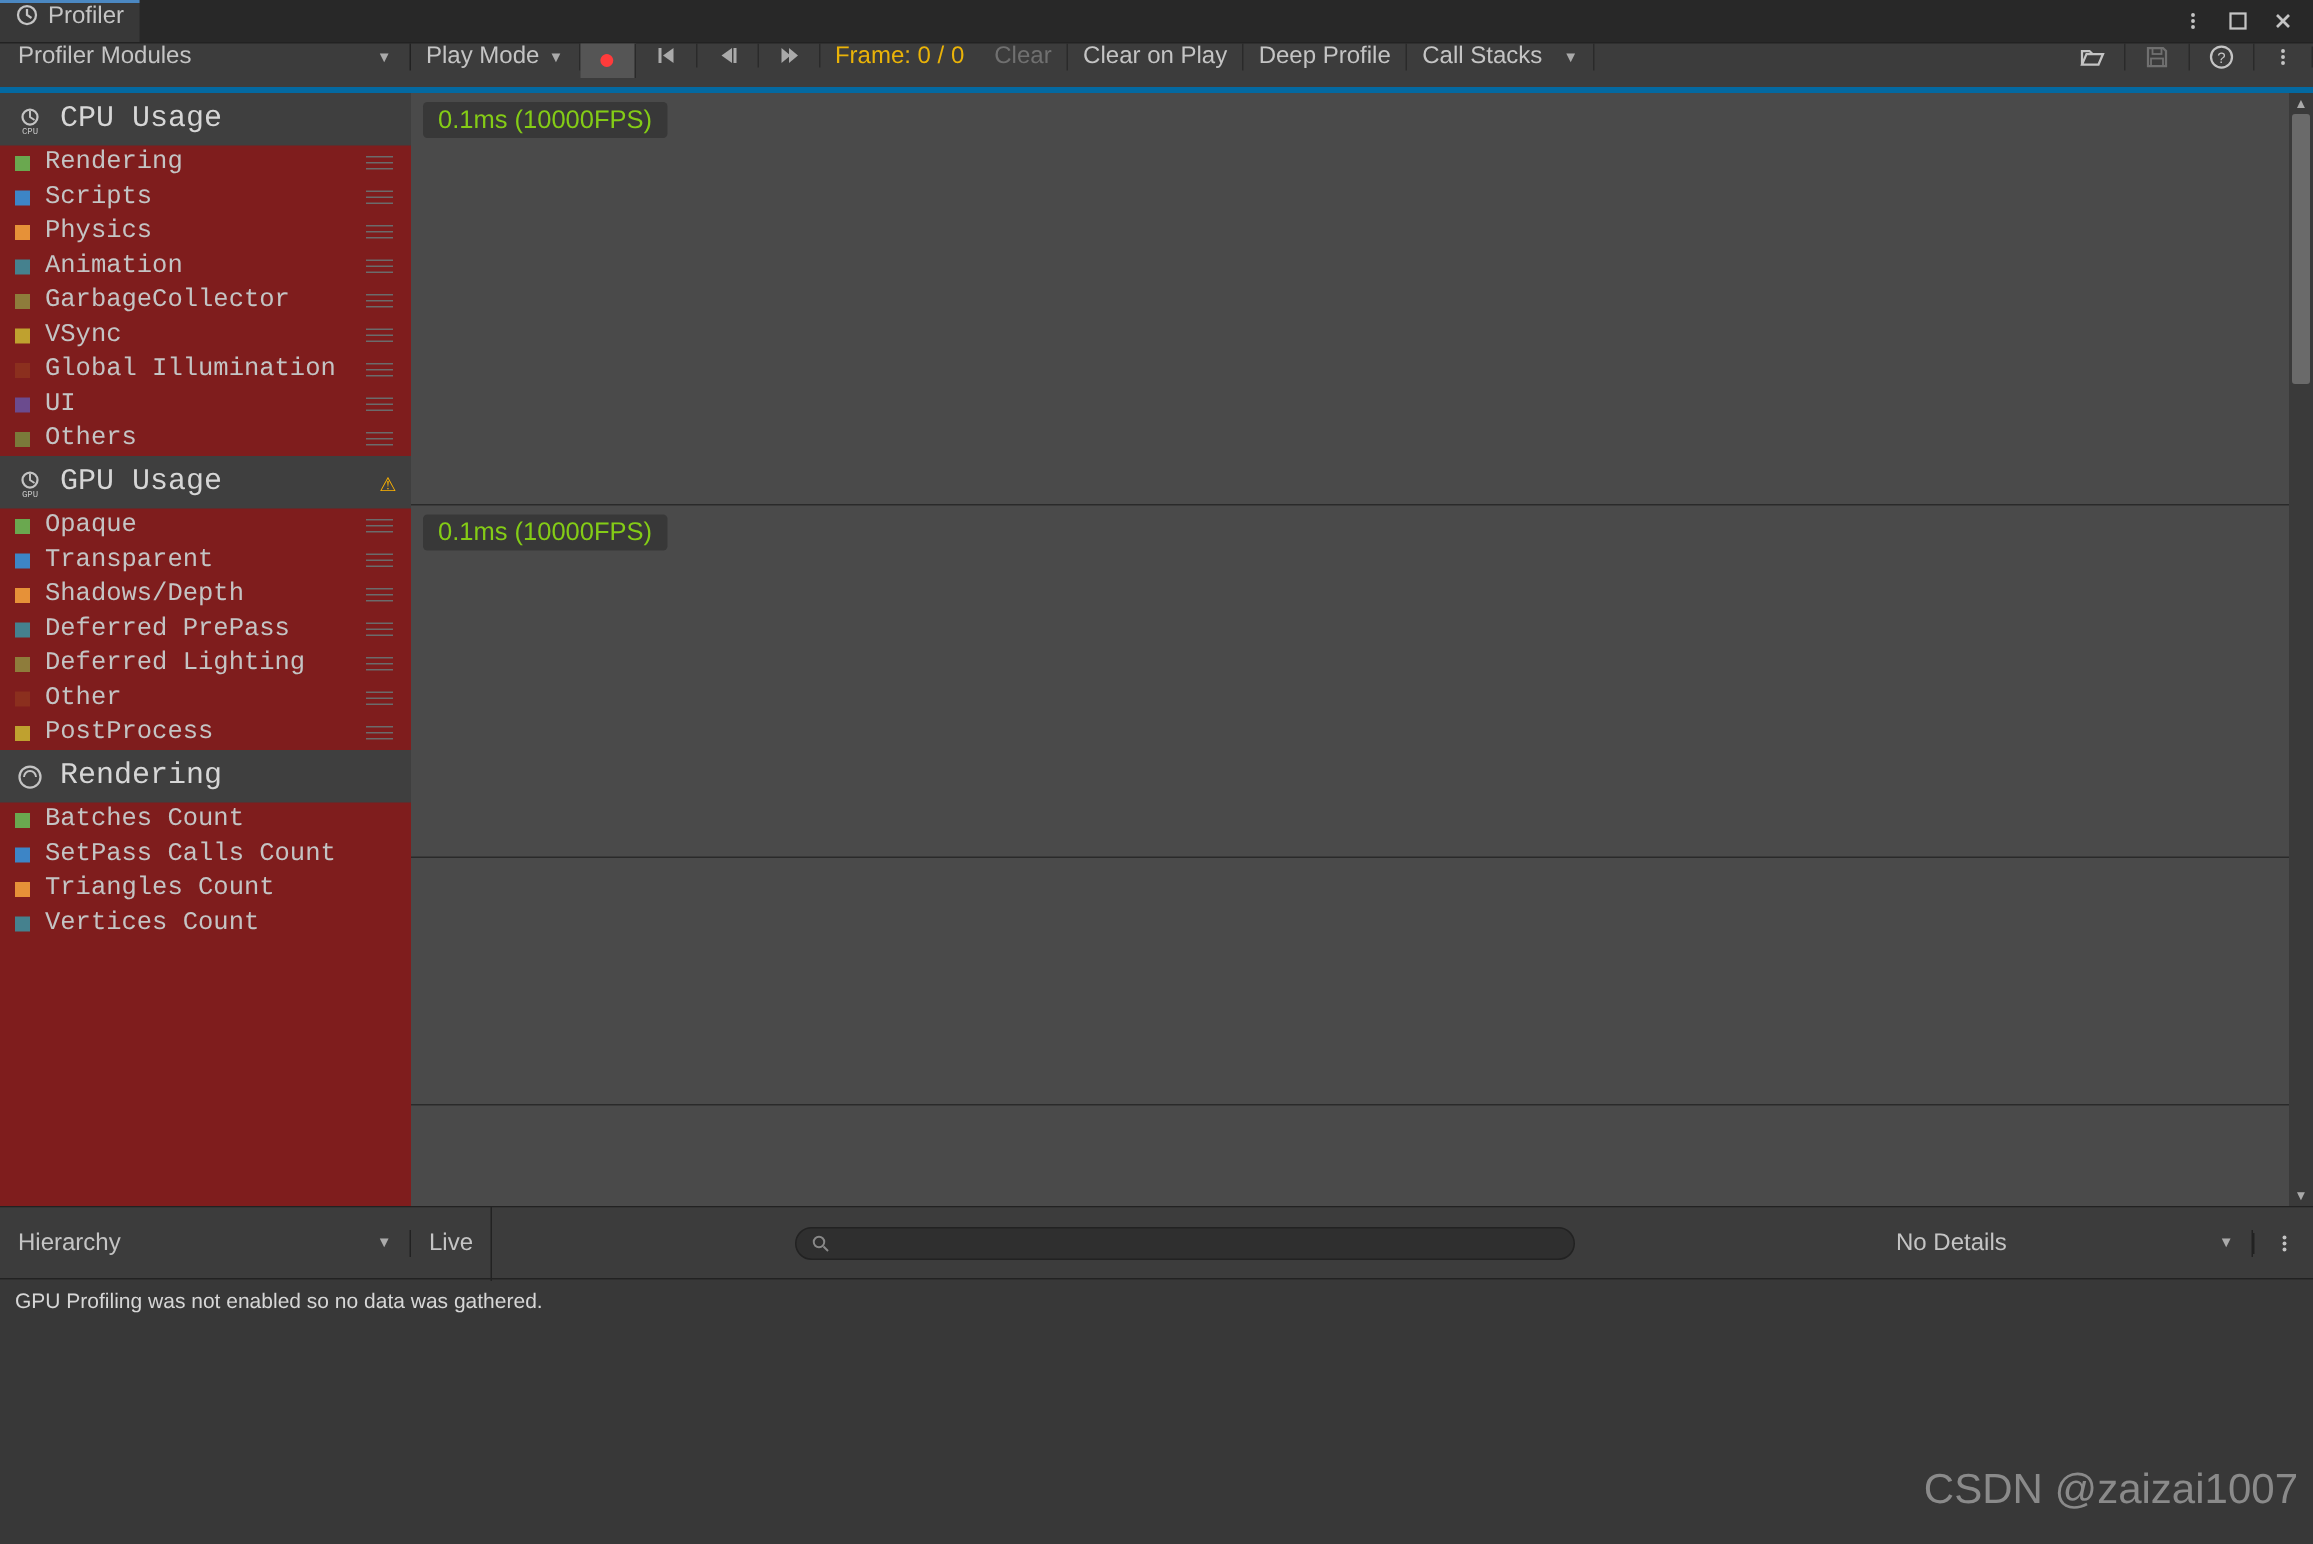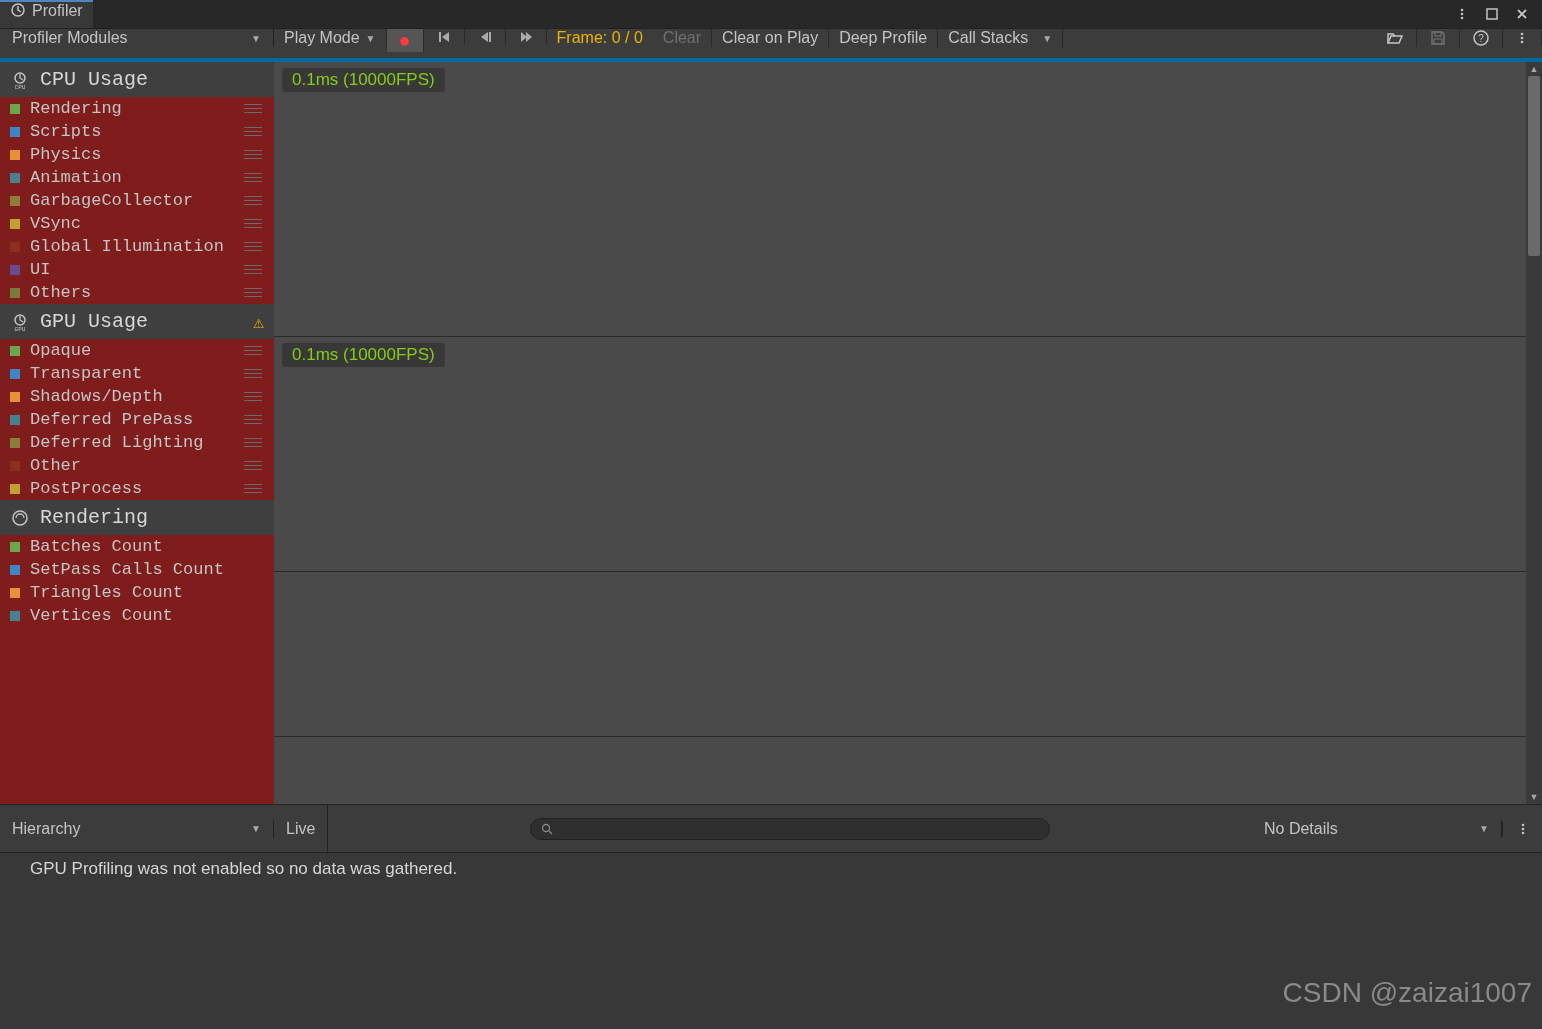--- a/index.html
+++ b/index.html
@@ -54,21 +54,21 @@
   .detail-toolbar .dd { display: flex; align-items: center; padding: 0 12px; justify-content: space-between; border-right: 1px solid #222; }
   .detail-toolbar .dd.hierarchy { width: 274px; }
   .detail-toolbar .live { display: flex; align-items: center; padding: 16px 12px; border-right: 1px solid #222; }
   .detail-toolbar .search-wrap { flex: 1; display: flex; align-items: center; padding: 0 12px; justify-content: center; }
   .detail-toolbar .search { width: 520px; height: 22px; background: #2f2f2f; border: 1px solid #222; border-radius: 11px; display: flex; align-items: center; padding: 0 10px; gap: 6px; }
   .detail-toolbar .search input { background: transparent; border: none; outline: none; color: #c4c4c4; flex:1; font-size: 14px; }
   .detail-toolbar .dd.nodetails { width: 250px; }
   .detail-toolbar .more { width: 40px; display:flex; align-items:center; justify-content:center; border-left:1px solid #222; }
 
   
-  .status { padding: 6px 10px; font-size: 17px; color: #d6d6d6; height: 36px; margin-left: 20px; }
+  .status { padding: 6px 10px; font-size: 14px; color: #d6d6d6; height: 36px; }
   .watermark { position: absolute; bottom: 20px; right: 10px; font-size: 28px; color: #8a8a8a; }
 
   svg { display: block; }
 </style>
 </head>
 <body>
 
 <div class="titlebar">
   <div class="tab">
     <span class="tab-icon">

